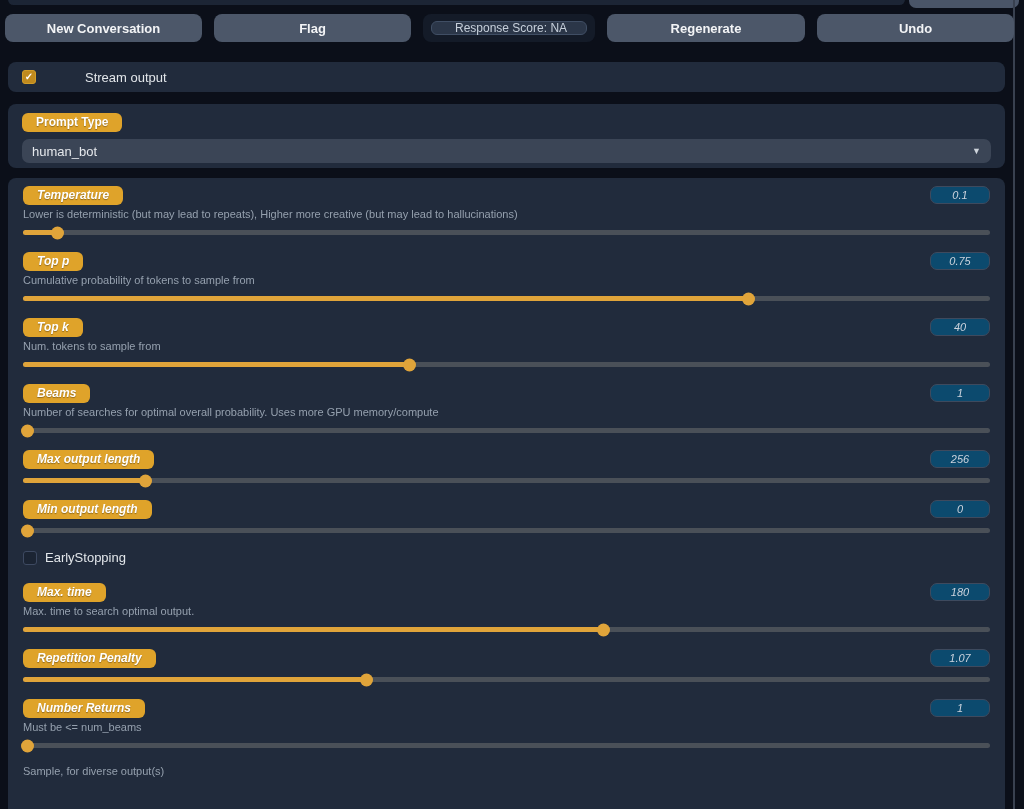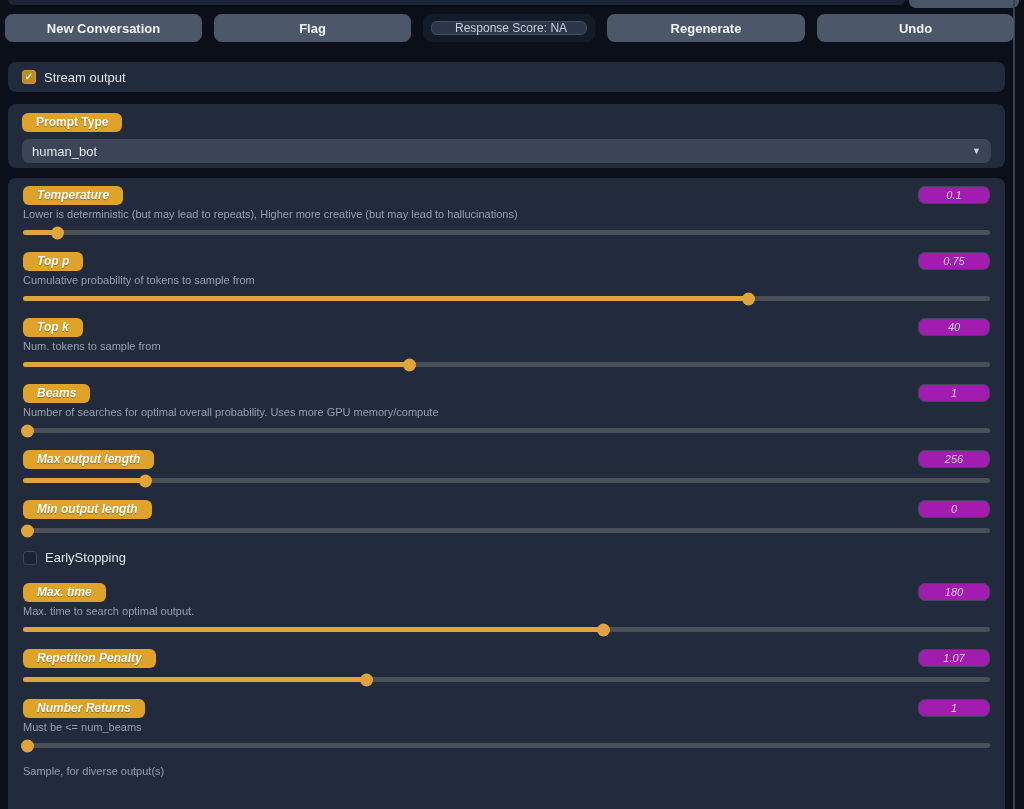--- a/index.html
+++ b/index.html
@@ -26,21 +26,21 @@
   .score-wrap{width:172px;background:#141b28;border-radius:8px;padding:7px 8px;box-sizing:border-box;}
   .score-input{
     width:100%;height:100%;box-sizing:border-box;background:#2b3648;border:1px solid #404e64;
     border-radius:6px;color:#c6cfda;font-size:12px;display:flex;align-items:center;padding-left:23px;
   }
 
   
   .panel{position:absolute;left:8px;width:997px;background:#212b3c;border-radius:8px;box-sizing:border-box;}
 
   
-  .stream-panel{top:62px;height:30px;display:flex;align-items:center;padding:0 14px;}
+  .stream-panel{top:62px;height:30px;display:flex;align-items:center;padding:0 14px;gap:41px;}
   .chkbox{
     width:14px;height:14px;border-radius:3px;box-sizing:border-box;
     background:#1b2433;border:1px solid #3d4961;flex:0 0 auto;
     display:flex;align-items:center;justify-content:center;cursor:pointer;
   }
   .chkbox.checked{background:#c08a1e;border-color:#d29d28;}
   .chkbox.checked::after{content:"✓";color:#fff;font-size:10px;font-weight:700;line-height:1;}
   .chk-label{color:#e2e6ea;font-size:13px;margin-left:8px;}
 
   
@@ -54,21 +54,21 @@
     display:flex;align-items:center;padding:0 10px;cursor:pointer;
   }
   .dropdown-value{color:#e5e8ec;font-size:13px;flex:1;}
   .caret{color:#cfd5dc;font-size:9px;}
 
   
   .sliders-panel{top:178px;height:631px;border-radius:8px 8px 0 0;padding:8px 15px;overflow:hidden;}
   .ctl{margin-bottom:17px;}
   .ctl-head{display:flex;justify-content:space-between;align-items:flex-start;font-style:italic;}
   .valbox{
-    min-width:46px;text-align:center;padding:2px 12px;background:#a21caf;
+    min-width:46px;text-align:center;padding:2px 6px;background:#0c4a6e;
     border:1px solid #3e4a5e;border-radius:7px;font-size:11px;color:#ccd3dd;cursor:text;
   }
   .info{color:#95a0ae;font-size:11px;margin-top:3px;line-height:13px;}
   .track{
     position:relative;height:5px;border-radius:3px;background:#4a5058;margin-top:9px;cursor:pointer;
   }
   .fill{position:absolute;left:0;top:0;height:100%;background:#e0a43a;border-radius:3px;}
   .handle{
     position:absolute;width:13px;height:13px;border-radius:50%;background:#e0a43a;
     top:50%;transform:translateY(-50%);cursor:grab;

